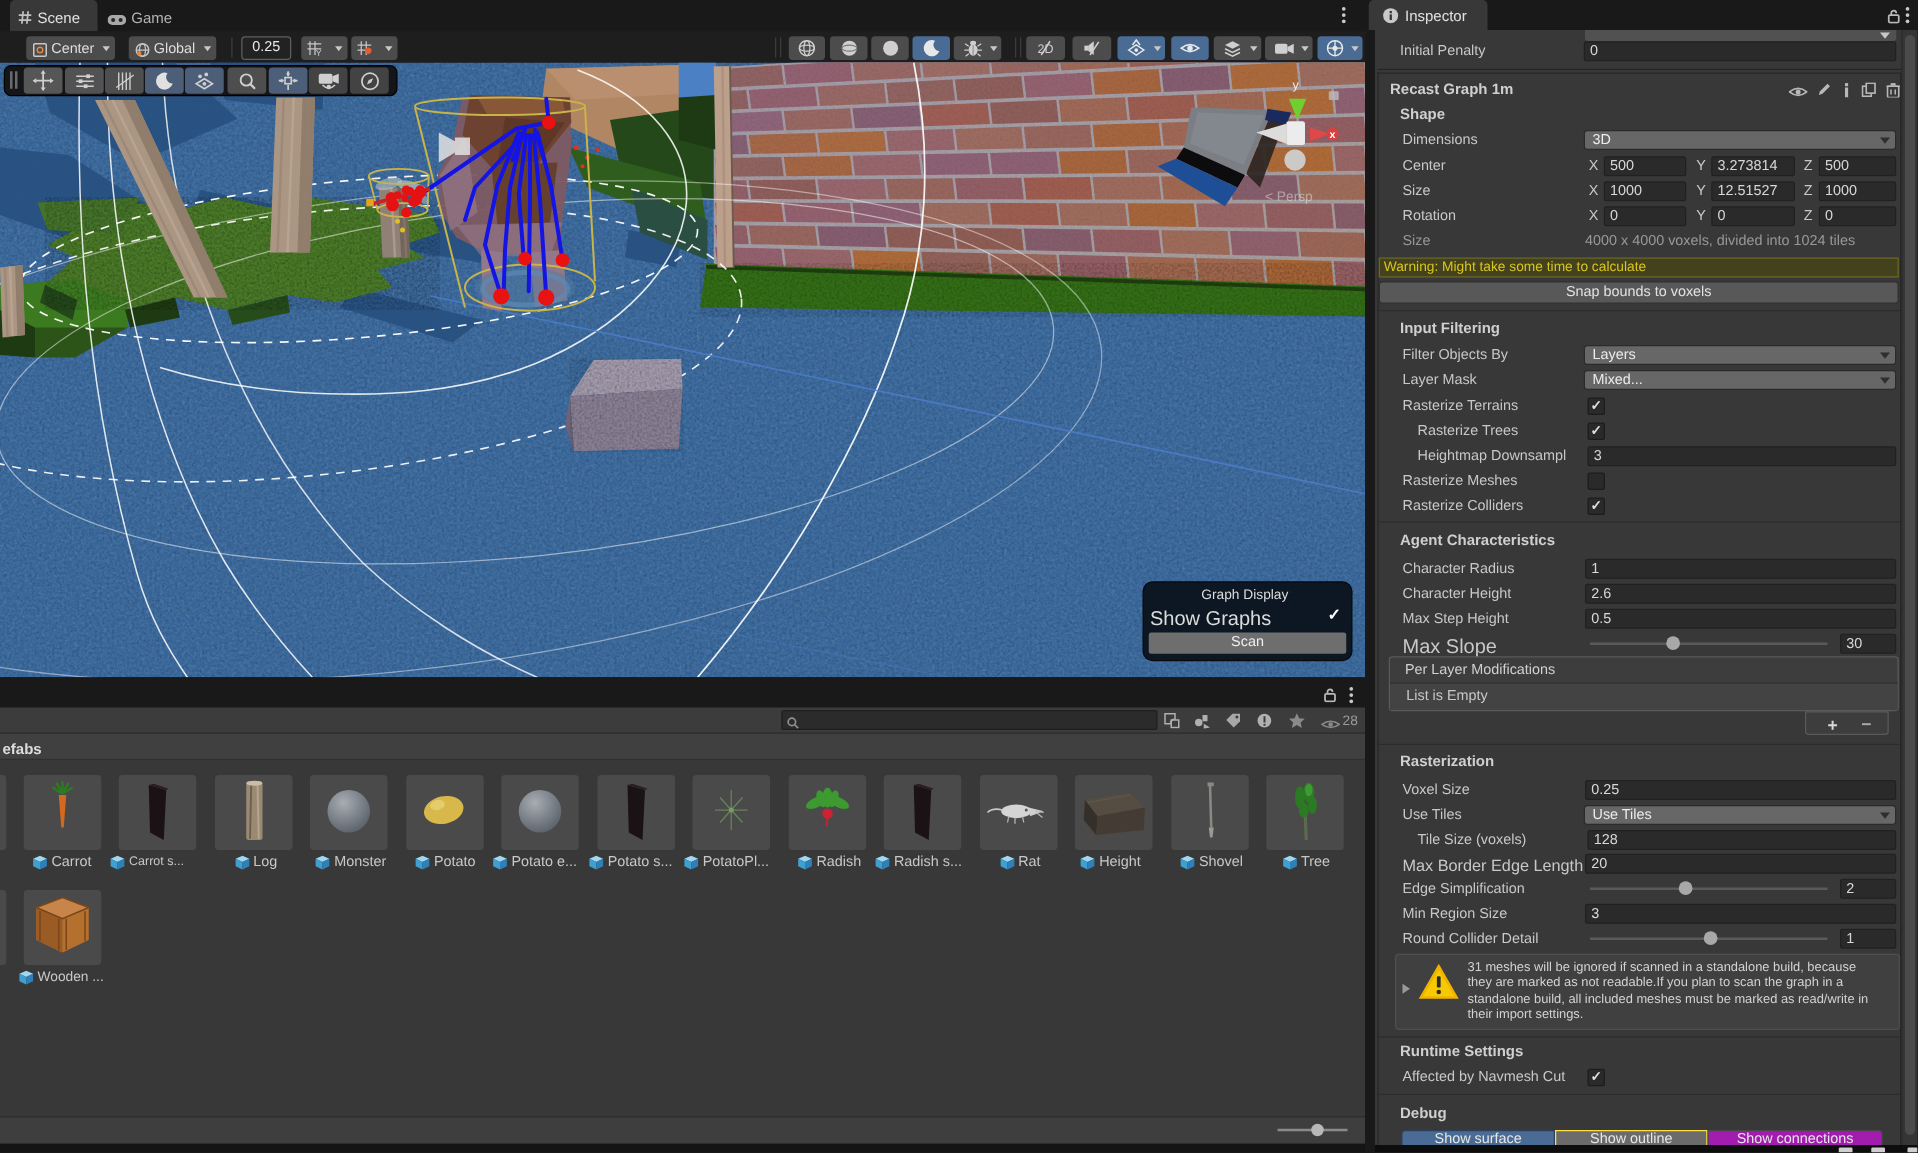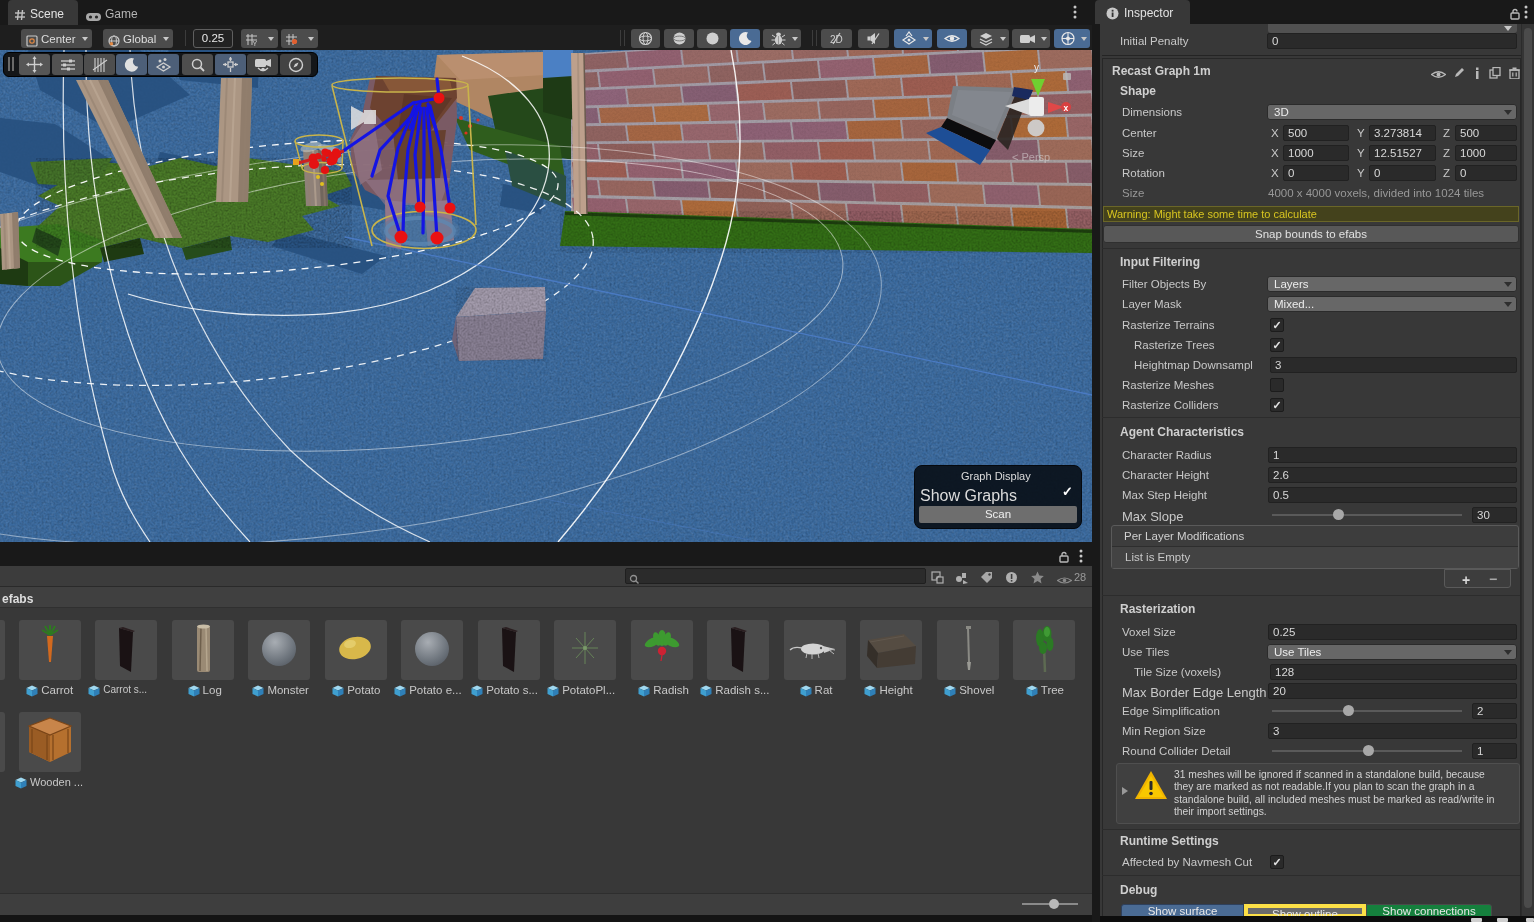--- a/index.html
+++ b/index.html
@@ -891,21 +891,21 @@
 <div style="position:absolute;left:1122px;top:168px;font-size:11.5px;color:#c8c8c8;font-weight:normal;white-space:nowrap;line-height:1;">Rotation</div>
 <div style="position:absolute;left:1271px;top:168px;font-size:11.5px;color:#c8c8c8;font-weight:normal;white-space:nowrap;line-height:1;">X</div>
 <div style="position:absolute;left:1283px;top:165px;width:66px;height:16px;background:#2a2a2a;border:1px solid #212121;border-radius:2px;color:#d8d8d8;font-size:11.5px;line-height:14px;padding:0 4px">0</div>
 <div style="position:absolute;left:1357px;top:168px;font-size:11.5px;color:#c8c8c8;font-weight:normal;white-space:nowrap;line-height:1;">Y</div>
 <div style="position:absolute;left:1369px;top:165px;width:67px;height:16px;background:#2a2a2a;border:1px solid #212121;border-radius:2px;color:#d8d8d8;font-size:11.5px;line-height:14px;padding:0 4px">0</div>
 <div style="position:absolute;left:1443px;top:168px;font-size:11.5px;color:#c8c8c8;font-weight:normal;white-space:nowrap;line-height:1;">Z</div>
 <div style="position:absolute;left:1455px;top:165px;width:62px;height:16px;background:#2a2a2a;border:1px solid #212121;border-radius:2px;color:#d8d8d8;font-size:11.5px;line-height:14px;padding:0 4px">0</div>
 <div style="position:absolute;left:1122px;top:188px;font-size:11.5px;color:#989898;font-weight:normal;white-space:nowrap;line-height:1;">Size</div>
 <div style="position:absolute;left:1268px;top:188px;font-size:11.5px;color:#989898;font-weight:normal;white-space:nowrap;line-height:1;">4000 x 4000 voxels, divided into 1024 tiles</div>
 <div style="position:absolute;left:1103px;top:206px;width:416px;height:16px;background:#44421c;border:1px solid #6a6628;color:#d8c520;font-size:11px;line-height:14px;padding:0 3px">Warning: Might take some time to calculate</div>
-<div style="position:absolute;left:1103px;top:225px;width:416px;height:18px;background:#585858;border:1px solid #303030;border-radius:3px;text-align:center;color:#e2e2e2;font-size:11.5px;line-height:16px">Snap bounds to efabs</div>
+<div style="position:absolute;left:1103px;top:225px;width:416px;height:18px;background:#585858;border:1px solid #303030;border-radius:3px;text-align:center;color:#e2e2e2;font-size:11.5px;line-height:16px">Snap bounds to voxels</div>
 <div style="position:absolute;left:1102px;top:248px;width:418px;height:1px;background:#2c2c2c"></div>
 <div style="position:absolute;left:1120px;top:256px;font-size:12px;color:#cfcfcf;font-weight:bold;white-space:nowrap;line-height:1;">Input Filtering</div>
 <div style="position:absolute;left:1122px;top:279px;font-size:11.5px;color:#c8c8c8;font-weight:normal;white-space:nowrap;line-height:1;">Filter Objects By</div>
 <div style="position:absolute;left:1267px;top:276px;width:250px;height:16px;background:#676767;border:1px solid #2b2b2b;border-radius:3px;color:#ececec;font-size:11.5px;line-height:14px;padding:0 6px">Layers</div>
 <span style="position:absolute;left:1504px;top:282px;border-left:4px solid transparent;border-right:4px solid transparent;border-top:5px solid #2e2e2e"></span>
 <div style="position:absolute;left:1122px;top:299px;font-size:11.5px;color:#c8c8c8;font-weight:normal;white-space:nowrap;line-height:1;">Layer Mask</div>
 <div style="position:absolute;left:1267px;top:296px;width:250px;height:16px;background:#676767;border:1px solid #2b2b2b;border-radius:3px;color:#ececec;font-size:11.5px;line-height:14px;padding:0 6px">Mixed...</div>
 <span style="position:absolute;left:1504px;top:302px;border-left:4px solid transparent;border-right:4px solid transparent;border-top:5px solid #2e2e2e"></span>
 <div style="position:absolute;left:1122px;top:320px;font-size:11.5px;color:#c8c8c8;font-weight:normal;white-space:nowrap;line-height:1;">Rasterize Terrains</div>
 <div style="position:absolute;left:1270px;top:318px;width:14px;height:14px;background:#2a2a2a;border:1px solid #1c1c1c;border-radius:2px;color:#e0e0e0;font-size:11px;line-height:13px;text-align:center;font-weight:bold">✓</div>
@@ -918,21 +918,21 @@
 <div style="position:absolute;left:1122px;top:400px;font-size:11.5px;color:#c8c8c8;font-weight:normal;white-space:nowrap;line-height:1;">Rasterize Colliders</div>
 <div style="position:absolute;left:1270px;top:398px;width:14px;height:14px;background:#2a2a2a;border:1px solid #1c1c1c;border-radius:2px;color:#e0e0e0;font-size:11px;line-height:13px;text-align:center;font-weight:bold">✓</div>
 <div style="position:absolute;left:1102px;top:417px;width:418px;height:1px;background:#2c2c2c"></div>
 <div style="position:absolute;left:1120px;top:426px;font-size:12px;color:#cfcfcf;font-weight:bold;white-space:nowrap;line-height:1;">Agent Characteristics</div>
 <div style="position:absolute;left:1122px;top:450px;font-size:11.5px;color:#c8c8c8;font-weight:normal;white-space:nowrap;line-height:1;">Character Radius</div>
 <div style="position:absolute;left:1268px;top:447px;width:249px;height:16px;background:#2a2a2a;border:1px solid #212121;border-radius:2px;color:#d8d8d8;font-size:11.5px;line-height:14px;padding:0 4px">1</div>
 <div style="position:absolute;left:1122px;top:470px;font-size:11.5px;color:#c8c8c8;font-weight:normal;white-space:nowrap;line-height:1;">Character Height</div>
 <div style="position:absolute;left:1268px;top:467px;width:249px;height:16px;background:#2a2a2a;border:1px solid #212121;border-radius:2px;color:#d8d8d8;font-size:11.5px;line-height:14px;padding:0 4px">2.6</div>
 <div style="position:absolute;left:1122px;top:490px;font-size:11.5px;color:#c8c8c8;font-weight:normal;white-space:nowrap;line-height:1;">Max Step Height</div>
 <div style="position:absolute;left:1268px;top:487px;width:249px;height:16px;background:#2a2a2a;border:1px solid #212121;border-radius:2px;color:#d8d8d8;font-size:11.5px;line-height:14px;padding:0 4px">0.5</div>
-<div style="position:absolute;left:1122px;top:510px;font-size:13px;color:#c8c8c8;font-weight:normal;white-space:nowrap;line-height:1;">Max Slope</div>
+<div style="position:absolute;left:1122px;top:510px;font-size:16px;color:#c8c8c8;font-weight:normal;white-space:nowrap;line-height:1;">Max Slope</div>
 <div style="position:absolute;left:1272px;top:514px;width:190px;height:2px;background:#5a5a5a"></div>
 <div style="position:absolute;left:1333px;top:509px;width:11px;height:11px;border-radius:50%;background:#a8a8a8"></div>
 <div style="position:absolute;left:1472px;top:507px;width:45px;height:16px;background:#2a2a2a;border:1px solid #212121;border-radius:2px;color:#d8d8d8;font-size:11.5px;line-height:14px;padding:0 4px">30</div>
 <div style="position:absolute;left:1111px;top:525px;width:408px;height:44px;background:#3d3d3d;border:1px solid #5a5a5a;border-radius:3px"></div>
 <div style="position:absolute;left:1112px;top:546px;width:406px;height:1px;background:#2e2e2e"></div>
 <div style="position:absolute;left:1112px;top:547px;width:406px;height:21px;background:#434343"></div>
 <div style="position:absolute;left:1124px;top:531px;font-size:11.5px;color:#d0d0d0;font-weight:normal;white-space:nowrap;line-height:1;">Per Layer Modifications</div>
 <div style="position:absolute;left:1125px;top:552px;font-size:11.5px;color:#c8c8c8;font-weight:normal;white-space:nowrap;line-height:1;">List is Empty</div>
 <div style="position:absolute;left:1444px;top:569px;width:67px;height:19px;background:#3d3d3d;border:1px solid #5a5a5a;border-radius:0 0 3px 3px"></div>
 <div style="position:absolute;left:1462px;top:573px;font-size:14px;color:#d8d8d8;font-weight:bold;white-space:nowrap;line-height:1;">+</div>
@@ -967,19 +967,19 @@
       <circle cx="17" cy="23.5" r="1.8" fill="#2a2a2a"></circle>
     </svg></div>
 <div style="position:absolute;left:1174px;top:769px;width:345px;font-size:10.3px;line-height:12.3px;color:#d2d2d2">31 meshes will be ignored if scanned in a standalone build, because<br>they are marked as not readable.If you plan to scan the graph in a<br>standalone build, all included meshes must be marked as read/write in<br>their import settings.</div>
 <div style="position:absolute;left:1102px;top:829px;width:418px;height:1px;background:#2c2c2c"></div>
 <div style="position:absolute;left:1120px;top:835px;font-size:12px;color:#cfcfcf;font-weight:bold;white-space:nowrap;line-height:1;">Runtime Settings</div>
 <div style="position:absolute;left:1122px;top:857px;font-size:11.5px;color:#c8c8c8;font-weight:normal;white-space:nowrap;line-height:1;">Affected by Navmesh Cut</div>
 <div style="position:absolute;left:1270px;top:855px;width:14px;height:14px;background:#2a2a2a;border:1px solid #1c1c1c;border-radius:2px;color:#e0e0e0;font-size:11px;line-height:13px;text-align:center;font-weight:bold">✓</div>
 <div style="position:absolute;left:1102px;top:875px;width:418px;height:1px;background:#2c2c2c"></div>
 <div style="position:absolute;left:1120px;top:884px;font-size:12px;color:#cfcfcf;font-weight:bold;white-space:nowrap;line-height:1;">Debug</div>
 <div style="position:absolute;left:1121px;top:904px;width:123px;height:14px;background:#4a6b94;border:1px solid #2e405c;text-align:center;color:#e8e8e8;font-size:11.5px;line-height:13px;border-radius:3px 0 0 0">Show surface</div>
-<div style="position:absolute;left:1244px;top:904px;width:122px;height:14px;background:#6b6b6b;border:4px solid #fde047;text-align:center;color:#e8e8e8;font-size:11.5px;line-height:13px">Show outline</div>
-<div style="position:absolute;left:1366px;top:904px;width:126px;height:14px;background:#15803d;border:1px solid #4a4a4a;text-align:center;color:#e8e8e8;font-size:11.5px;line-height:13px;border-radius:0 3px 0 0">Show connections</div>
+<div style="position:absolute;left:1244px;top:904px;width:122px;height:14px;background:#6b6b6b;border:1px solid #fde047;text-align:center;color:#e8e8e8;font-size:11.5px;line-height:13px">Show outline</div>
+<div style="position:absolute;left:1366px;top:904px;width:140px;height:14px;background:#a21caf;border:1px solid #4a4a4a;text-align:center;color:#e8e8e8;font-size:11.5px;line-height:13px;border-radius:0 3px 0 0">Show connections</div>
 <div style="position:absolute;left:1100px;top:916px;width:434px;height:6px;background:#0d0d0d"></div>
 <div style="position:absolute;left:1471px;top:918px;width:11px;height:4px;background:#cfcfcf;border-radius:1px"></div>
 <div style="position:absolute;left:1497px;top:918px;width:11px;height:4px;background:#cfcfcf;border-radius:1px"></div>
 <div style="position:absolute;left:1526px;top:918px;width:8px;height:4px;background:#cfcfcf;border-radius:1px"></div>
 <div style="position:absolute;left:1521px;top:24px;width:13px;height:892px;background:#353535;border-left:1px solid #2b2b2b"></div>
 <div style="position:absolute;left:1524px;top:28px;width:8px;height:880px;background:#4b4b4b;border-radius:4px"></div>
 </body></html>

